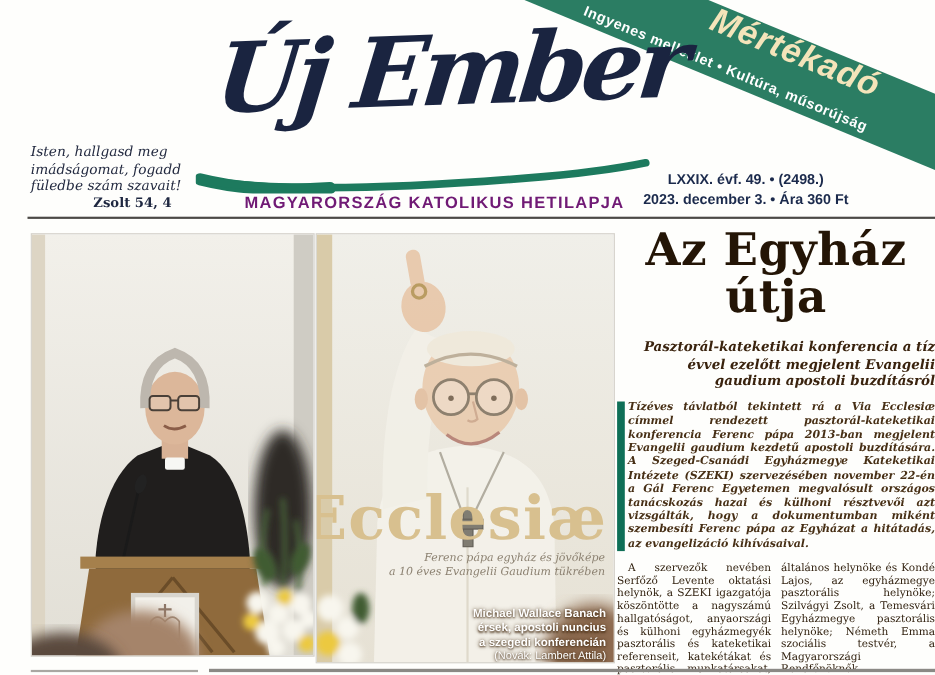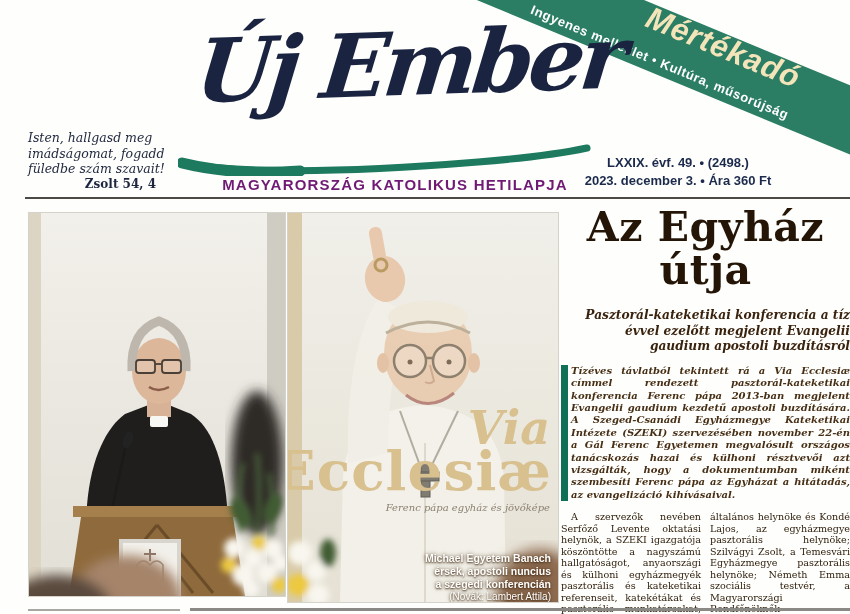--- a/index.html
+++ b/index.html
@@ -257,27 +257,27 @@
       <g filter="url(#blurD)">
         <circle cx="12" cy="340" r="12" fill="#f8f6ee"></circle>
           <circle cx="28" cy="358" r="10" fill="#f8f6ee"></circle>
         <circle cx="10" cy="372" r="11" fill="#ecc93f"></circle>
           <circle cx="30" cy="382" r="11" fill="#f8f6ee"></circle>
         <ellipse cx="40" cy="340" rx="8" ry="14" fill="#3f5c33"></ellipse>
       </g>
       <ellipse cx="252" cy="378" rx="44" ry="42" fill="#8d6a4f" filter="url(#blurC)"></ellipse>
     </svg>
 
-    <div class="poster-title-via">Via</div>
     <div class="poster-title-ecclesiae">Ecclesiæ</div>
     <div class="poster-subtitle">
       <div>Ferenc pápa egyház és jövőképe</div>
+      <div>a 10 éves Evangelii Gaudium tükrében</div>
     </div>
     <div class="photo-caption">
-      <div>Michael Egyetem Banach</div>
+      <div>Michael Wallace Banach</div>
       <div>érsek, apostoli nuncius</div>
       <div>a szegedi konferencián</div>
       <div class="credit">(Novák: Lambert Attila)</div>
     </div>
   </div>
 
   <div class="article">
     <h1 class="article-title">Az Egyház útja</h1>
     <div class="article-subtitle">Pasztorál-kateketikai konferencia a tíz évvel ezelőtt megjelent Evangelii gaudium apostoli buzdításról</div>
     <div class="article-lead">Tízéves távlatból tekintett rá a Via Ecclesiæ címmel rendezett pasztorál-kateketikai konferencia Ferenc pápa 2013-ban megjelent Evangelii gaudium kezdetű apostoli buzdítására. A Szeged-Csanádi Egyházmegye Kateketikai Intézete (SZEKI) szervezésében november 22-én a Gál Ferenc Egyetemen megvalósult országos tanácskozás hazai és külhoni résztvevői azt vizsgálták, hogy a dokumentumban miként szembesíti Ferenc pápa az Egyházat a hitátadás, az evangelizáció kihívásaival.</div>

